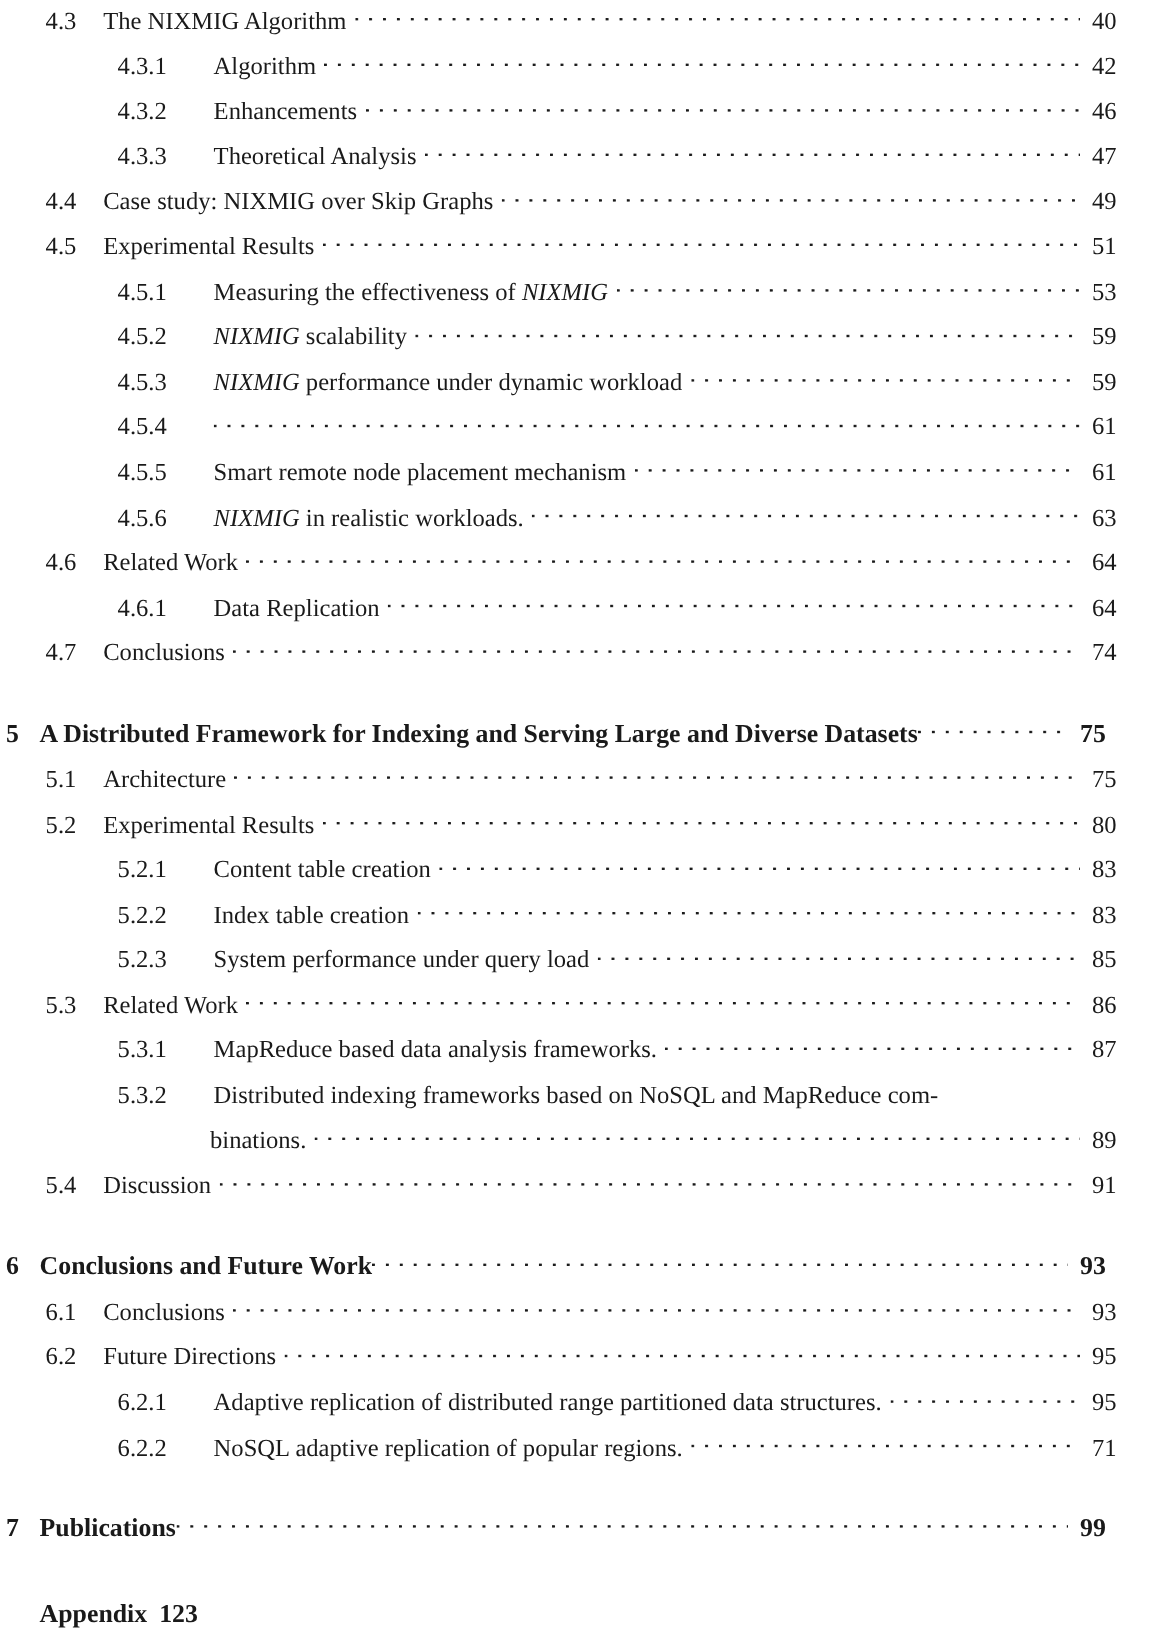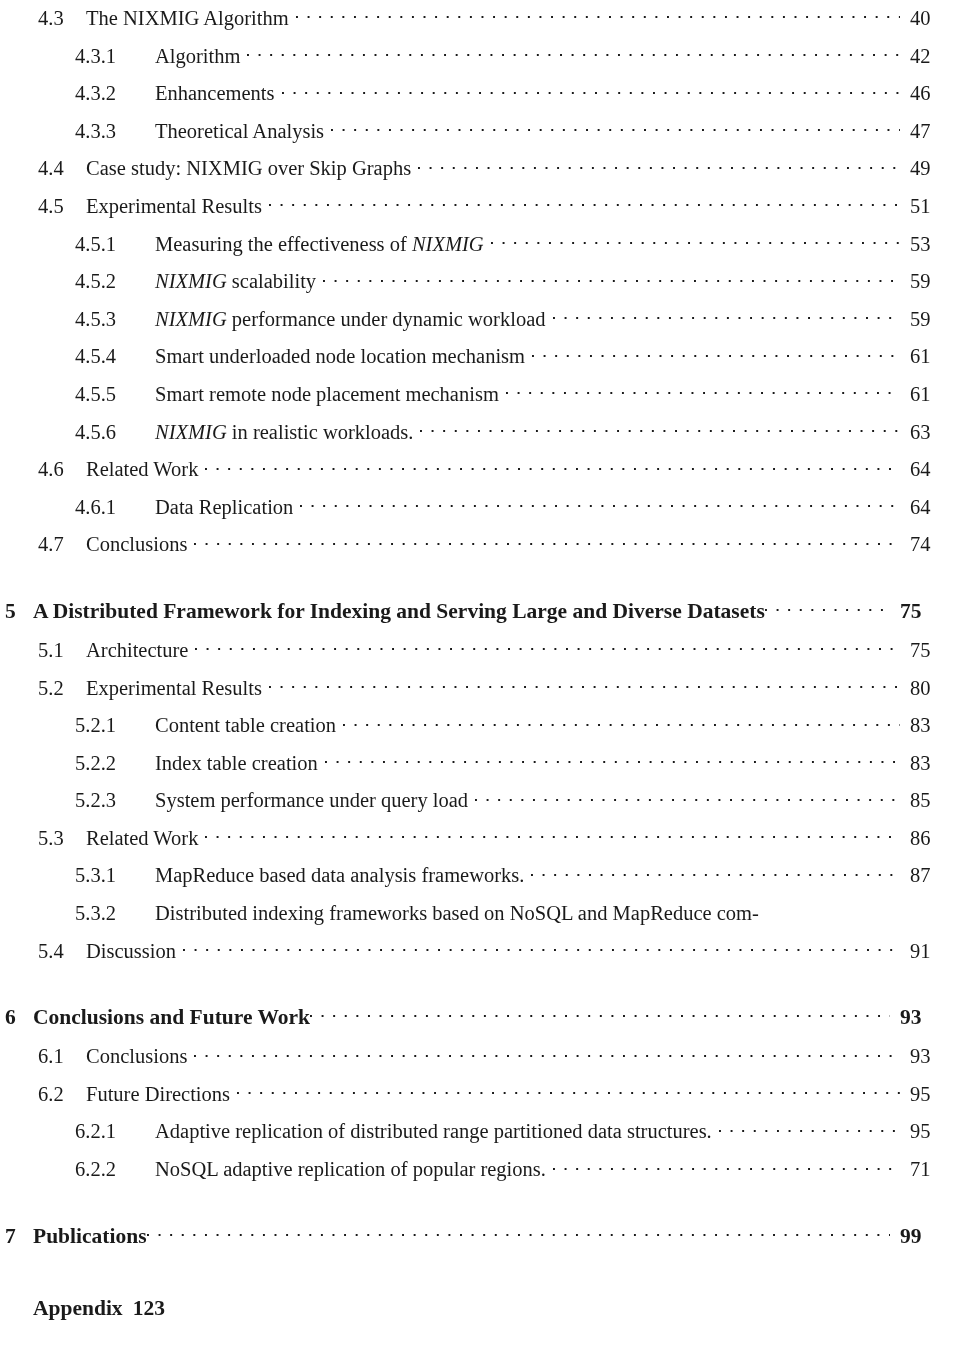--- a/index.html
+++ b/index.html
@@ -93,21 +93,21 @@
   .lvl-appendix .title { padding-right: 0; }
   .lvl-appendix .page  { width: 60px; }
 
   
   .lvl-section { font-size: 20.5px; }
   .lvl-section .num   { width: 48px; margin-left: 38px; }
   .lvl-section .page  { width: 50px; }
 
   
   .lvl-sub { font-size: 20.5px; }
-  .lvl-sub .num   { width: 80px; margin-left: 75px; }
+  .lvl-sub .num   { width: 80px; margin-left: 98px; }
   .lvl-sub .page  { width: 50px; }
 
   
   .lvl-cont { font-size: 20.5px; }
   .lvl-cont .num  { width: 0; margin-left: 175px; }
   .lvl-cont .page { width: 50px; }
 
   
   .no-leader .leader::before { display: none; }
   .no-leader .page { visibility: hidden; }
@@ -171,21 +171,20 @@
       <span class="page">59</span>
     </div>
     <div class="toc-row lvl-sub">
       <span class="num">4.5.3</span>
       <span class="title"><span></span><span class="ital">NIXMIG</span><span> performance under dynamic workload</span></span>
       <span class="leader"></span>
       <span class="page">59</span>
     </div>
     <div class="toc-row lvl-sub">
       <span class="num">4.5.4</span>
-      <span class="title">Smart underloaded node location mechanism</span>
       <span class="leader"></span>
       <span class="page">61</span>
     </div>
     <div class="toc-row lvl-sub">
       <span class="num">4.5.5</span>
       <span class="title">Smart remote node placement mechanism</span>
       <span class="leader"></span>
       <span class="page">61</span>
     </div>
     <div class="toc-row lvl-sub">
@@ -259,20 +258,26 @@
       <span class="title">MapReduce based data analysis frameworks.</span>
       <span class="leader"></span>
       <span class="page">87</span>
     </div>
     <div class="toc-row lvl-sub no-leader">
       <span class="num">5.3.2</span>
       <span class="title">Distributed indexing frameworks based on NoSQL and MapReduce com-</span>
       <span class="leader"></span>
       <span class="page"></span>
     </div>
+    <div class="toc-row lvl-cont">
+      <span class="num"></span>
+      <span class="title">binations.</span>
+      <span class="leader"></span>
+      <span class="page">89</span>
+    </div>
     <div class="toc-row lvl-section">
       <span class="num">5.4</span>
       <span class="title">Discussion</span>
       <span class="leader"></span>
       <span class="page">91</span>
     </div>
     <div class="toc-row lvl-chapter gap-before">
       <span class="num">6</span>
       <span class="title">Conclusions and Future Work</span>
       <span class="leader" style="background: none;"></span>

